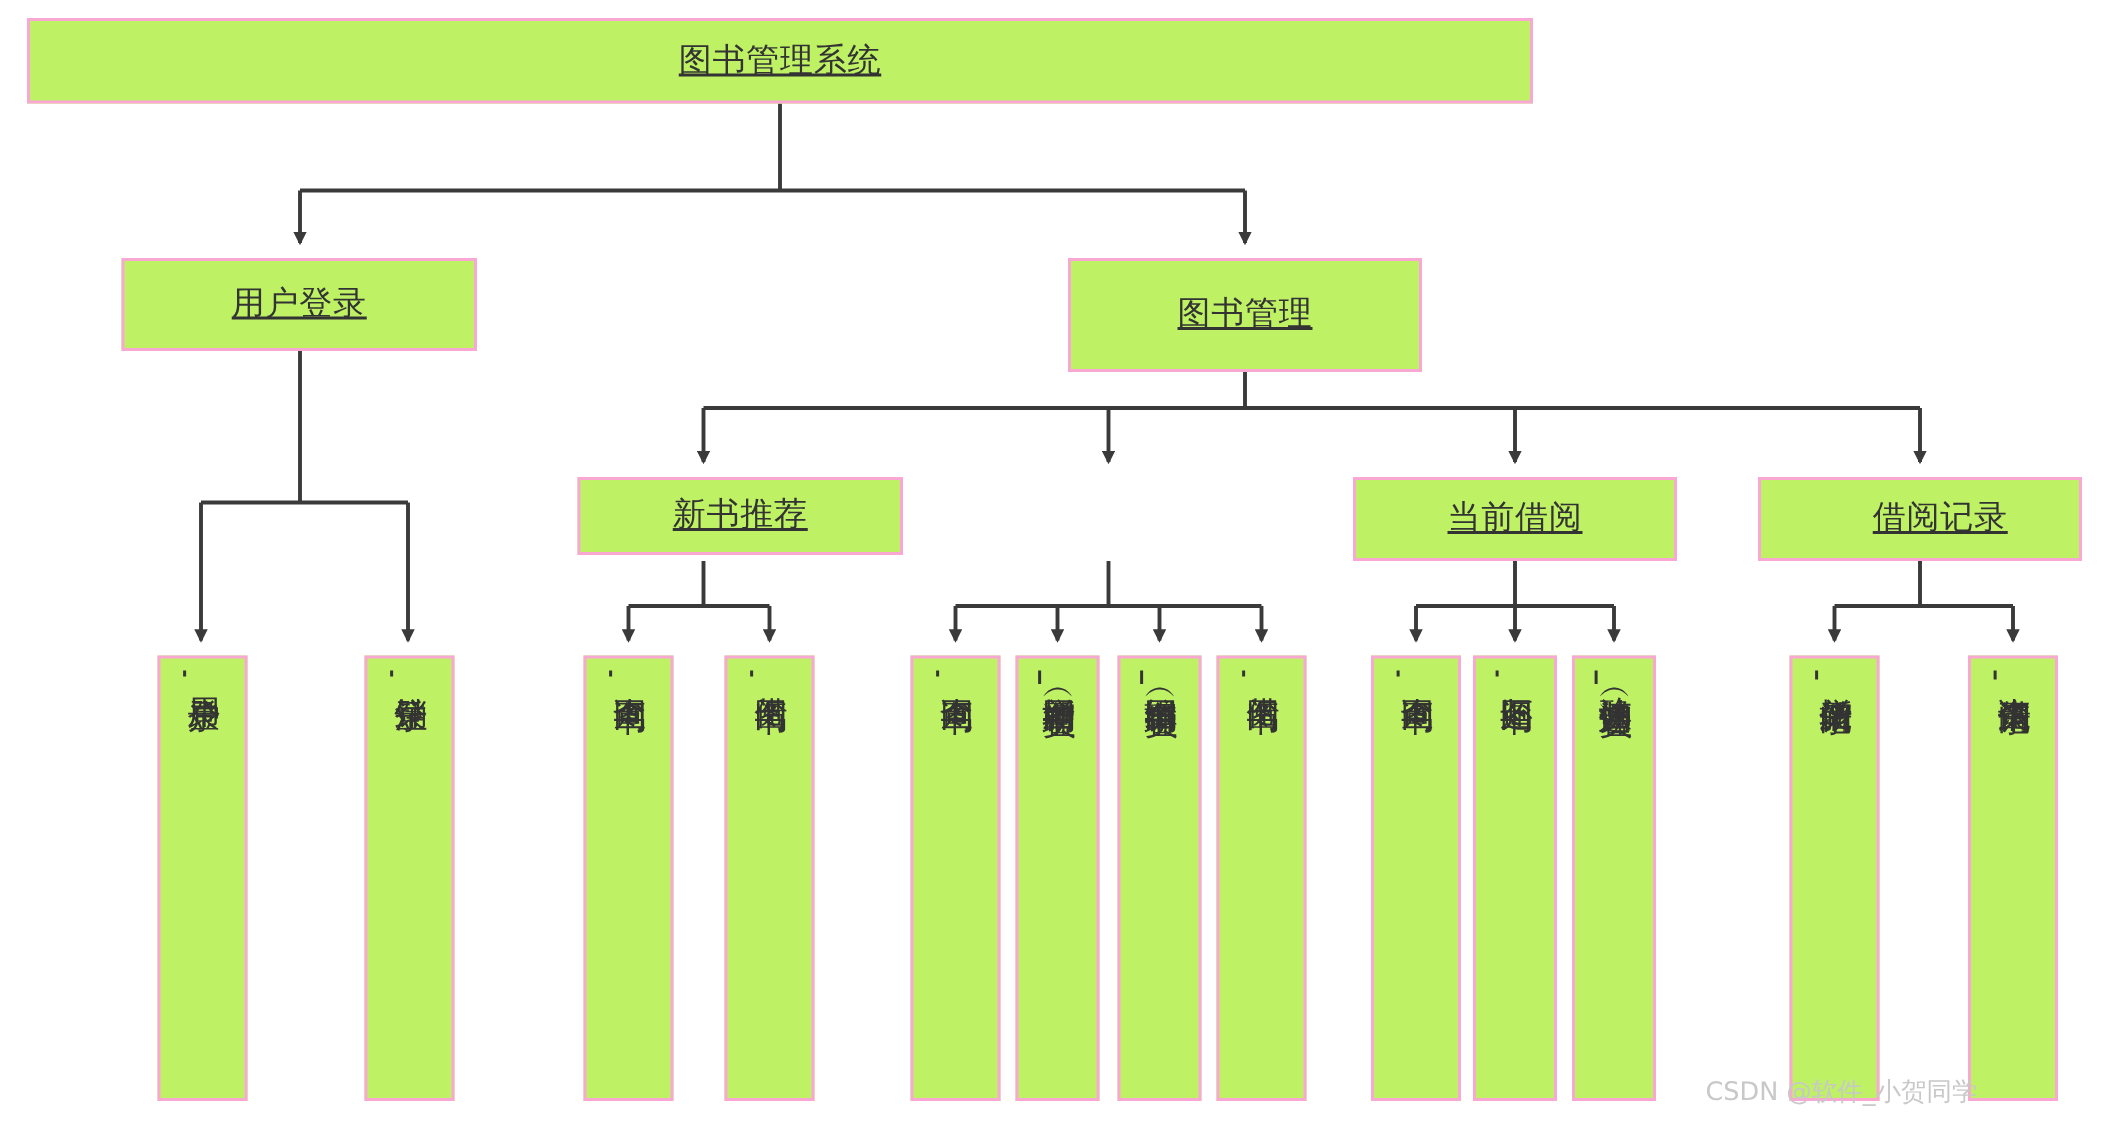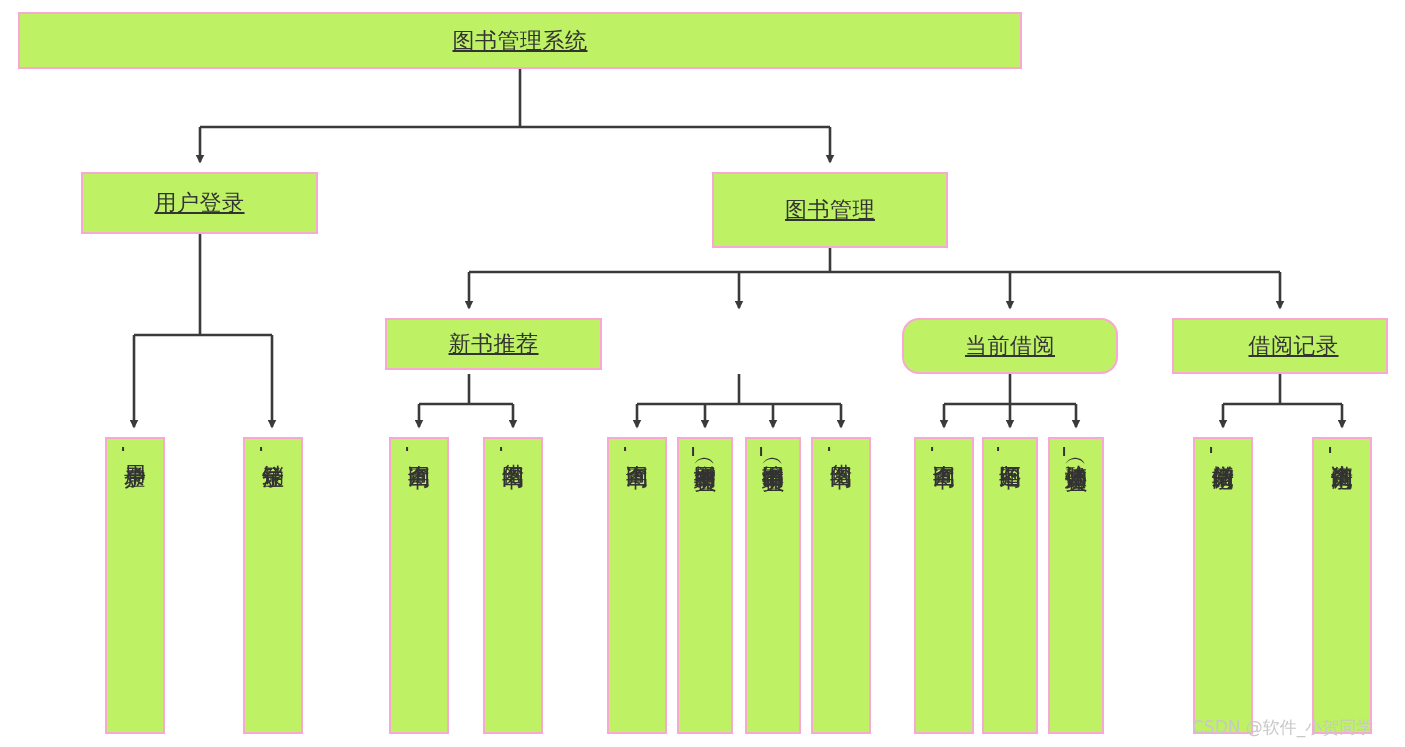--- a/index.html
+++ b/index.html
@@ -132,21 +132,21 @@
   <div class="node level2" style="left:81px; top:172px; width:237px; height:62px;">
     <span class="node-label">用户登录</span>
   </div>
   <div class="node level2" style="left:712px; top:172px; width:236px; height:76px;">
     <span class="node-label">图书管理</span>
   </div>
 
   <div class="node level2" style="left:361px; top:318px; width:217px; height:52px;margin-left:24px;">
     <span class="node-label">新书推荐</span>
   </div>
-  <div class="node level2" style="left:902px; top:318px; width:216px; height:56px;border-radius:17px;">
+  <div class="node level2" style="left:902px; top:318px; width:216px; height:56px;">
     <span class="node-label">当前借阅</span>
   </div>
   <div class="node level2" style="left:1172px; top:318px; width:216px; height:56px;padding-left:27px;">
     <span class="node-label">借阅记录</span>
   </div>
 
   <div class="node leaf" style="left:105px; top:437px; width:60px; height:297px;">
     <span class="node-label">用户登录</span>
   </div>
   <div class="node leaf" style="left:243px; top:437px; width:60px; height:297px;">
@@ -183,15 +183,15 @@
     <span class="node-label">确认归还（管理员）</span>
   </div>
 
   <div class="node leaf" style="left:1193px; top:437px; width:60px; height:297px;">
     <span class="node-label">新增借阅记录</span>
   </div>
   <div class="node leaf" style="left:1312px; top:437px; width:60px; height:297px;">
     <span class="node-label">查询借阅记录</span>
   </div>
 
-  <div id="watermark" style="left:1192px; top:716px;text-align:center;">CSDN @软件_小贺同学</div>
+  <div id="watermark" style="left:1137px; top:716px;text-align:center;">CSDN @软件_小贺同学</div>
 
 </div>
 
 </body></html>

